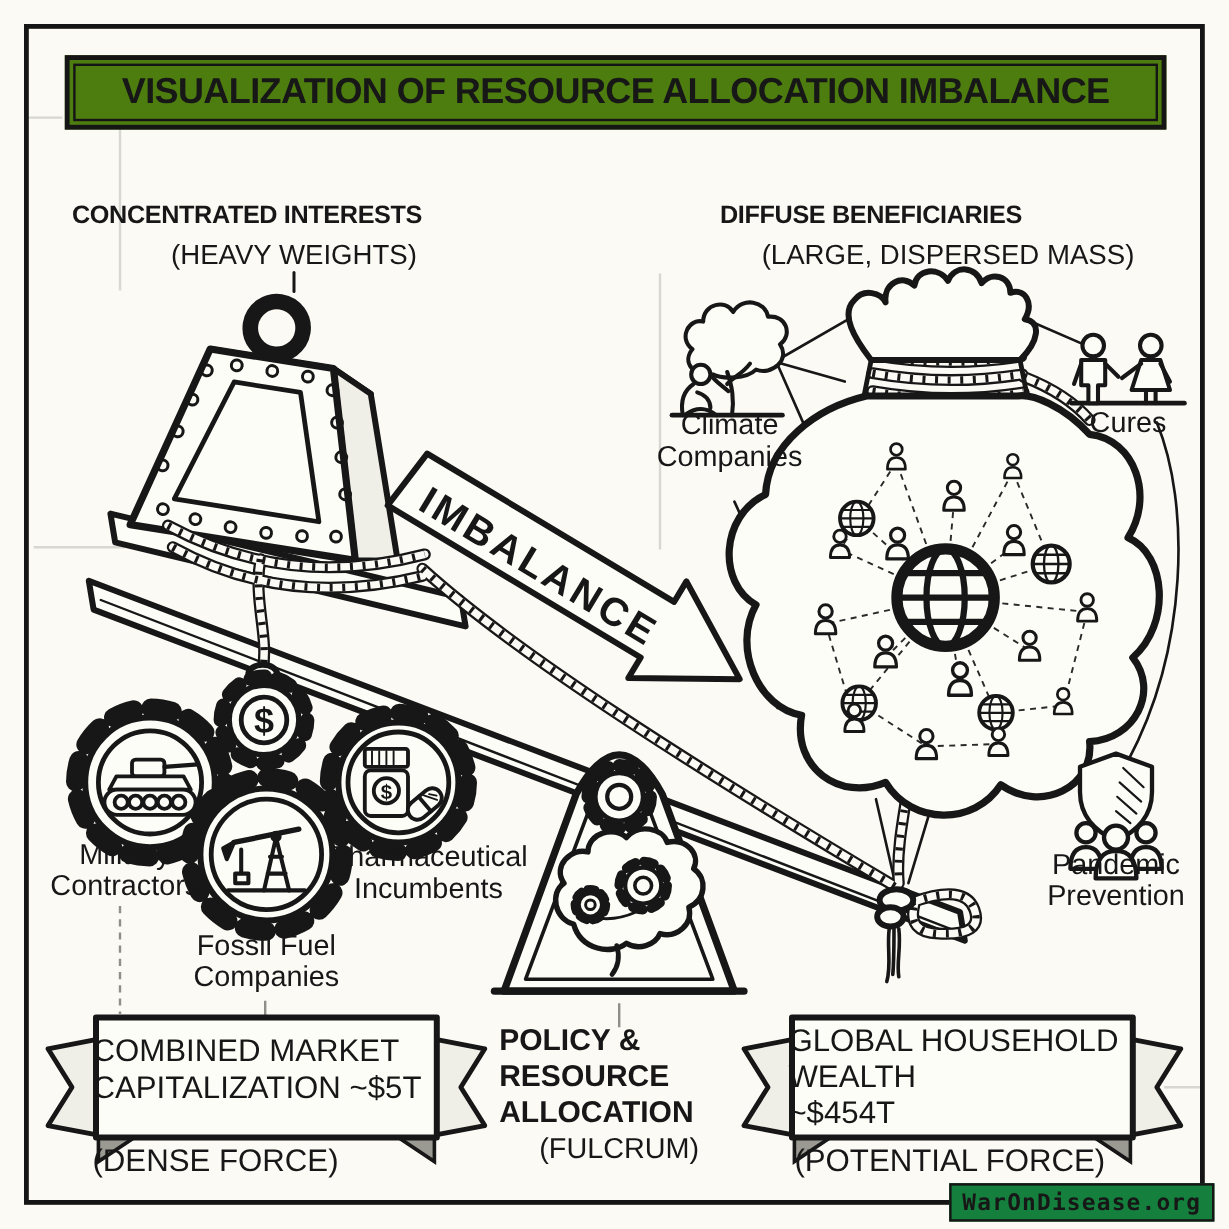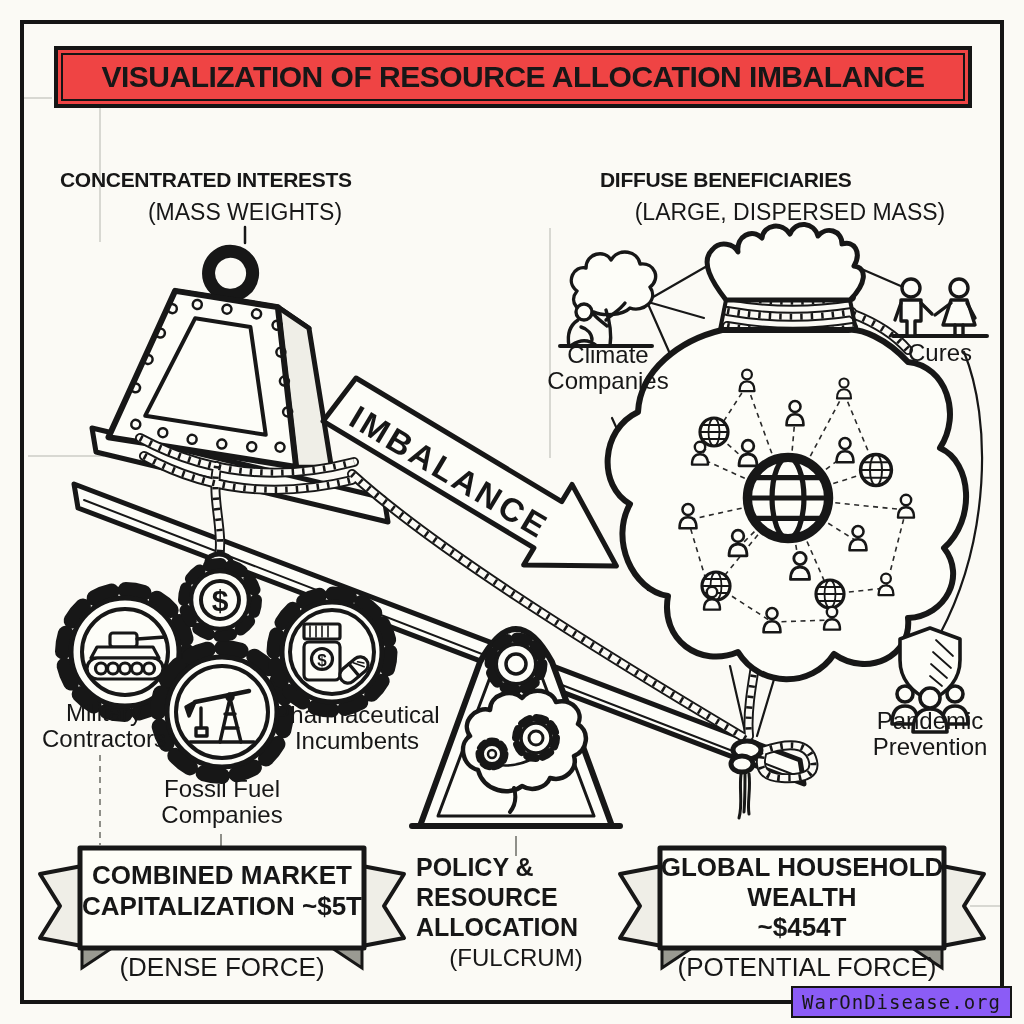--- a/index.html
+++ b/index.html
@@ -2,31 +2,31 @@
 <html><head>
 <meta charset="utf-8">
 <style>
   html,body{margin:0;padding:0}
   body{
     width:1024px;height:1024px;position:relative;overflow:hidden;
     background:#fbfaf5;color:#171717;
     font-family:"Liberation Sans", sans-serif;
   }
   .frame{position:absolute;inset:20px;border:4px solid #151515;pointer-events:none}
-  .title-box{position:absolute;left:54px;top:46px;width:904px;border:4px solid #151515;padding:3px;background:#ef4444}
+  .title-box{position:absolute;left:54px;top:46px;width:904px;border:4px solid #151515;padding:3px;background:#4d7c0f}
   .title-inner{border:2px solid #151515;text-align:center;font-weight:bold;font-size:30px;line-height:44px;letter-spacing:-.5px}
   .heading{position:absolute;font-weight:bold;font-size:21px;letter-spacing:-.3px}
   .subheading{position:absolute;text-align:center;font-size:23px}
   .lbl{position:absolute;text-align:center;font-size:24px;line-height:26px;white-space:pre-line}
   .fulcrum-lbl{position:absolute;left:416px;top:852px;width:200px;text-align:left;font-weight:bold;font-size:25px;line-height:30px;white-space:pre-line}
   .fulcrum-sub{position:absolute;left:416px;top:944px;width:200px;text-align:center;font-size:24px}
-  .banner-text{position:absolute;width:290px;text-align:center;font-weight:bold;font-size:26px;line-height:31px;white-space:pre-line}
-  .banner-sub{position:absolute;width:290px;text-align:center;font-size:26px}
-  .watermark{position:absolute;right:12px;bottom:6px;background:#8b5cf6;border:2px solid #151515;
-    font-family:"DejaVu Sans Mono", monospace;font-size:19px;font-weight:normal;letter-spacing:1px;padding:3px 9px}
+  .banner-text{position:absolute;width:290px;font-weight:normal;font-size:26px;line-height:31px;white-space:pre-line}
+  .banner-sub{position:absolute;width:290px;font-size:26px}
+  .watermark{position:absolute;right:12px;bottom:6px;background:#15803d;border:2px solid #151515;
+    font-family:"DejaVu Sans Mono", monospace;font-size:19px;font-weight:bold;letter-spacing:1px;padding:3px 9px}
   svg.art{position:absolute;inset:0}
   svg .ink{stroke:#171717;fill:none;stroke-linecap:round;stroke-linejoin:round}
   svg .fillw{fill:#fdfdf8}
   svg .shade{fill:#efeee7}
   svg .ropeA{stroke:#171717;stroke-width:10;fill:none;stroke-linecap:round}
   svg .ropeB{stroke:#fbfaf5;stroke-width:6.2;fill:none;stroke-linecap:round}
   svg .ropeC{stroke:#171717;stroke-width:6.2;fill:none;stroke-dasharray:2.5 8;stroke-linecap:butt}
   svg .guide{stroke:#d8d8d2;stroke-width:2;fill:none}
   svg .tick{stroke:#8f8f89;stroke-width:2;fill:none}
   svg .net{stroke:#2a2a2a;stroke-width:1.6;fill:none;stroke-dasharray:5 4.5}
@@ -281,21 +281,21 @@
   <path d="M 245 227 V 243" class="ink" stroke-width="2.5"></path>
 </svg>
 
 <div class="frame"></div>
 
 <div class="title-box">
   <div class="title-inner">VISUALIZATION OF RESOURCE ALLOCATION IMBALANCE</div>
 </div>
 
 <div class="heading" style="left:60px;top:168px;width:370px">CONCENTRATED INTERESTS</div>
-<div class="subheading" style="left:60px;top:199px;width:370px">(MASS WEIGHTS)</div>
+<div class="subheading" style="left:60px;top:199px;width:370px">(HEAVY WEIGHTS)</div>
 <div class="heading" style="left:600px;top:168px;width:380px">DIFFUSE BENEFICIARIES</div>
 <div class="subheading" style="left:600px;top:199px;width:380px">(LARGE, DISPERSED MASS)</div>
 
 <div class="lbl" style="left:538px;top:342px;width:140px">Climate
 Companies</div>
 <div class="lbl" style="left:890px;top:340px;width:100px">Cures</div>
 <div class="lbl" style="left:845px;top:708px;width:170px">Pandemic
 Prevention</div>
 
 <div class="lbl" style="left:24px;top:700px;width:160px">Military

